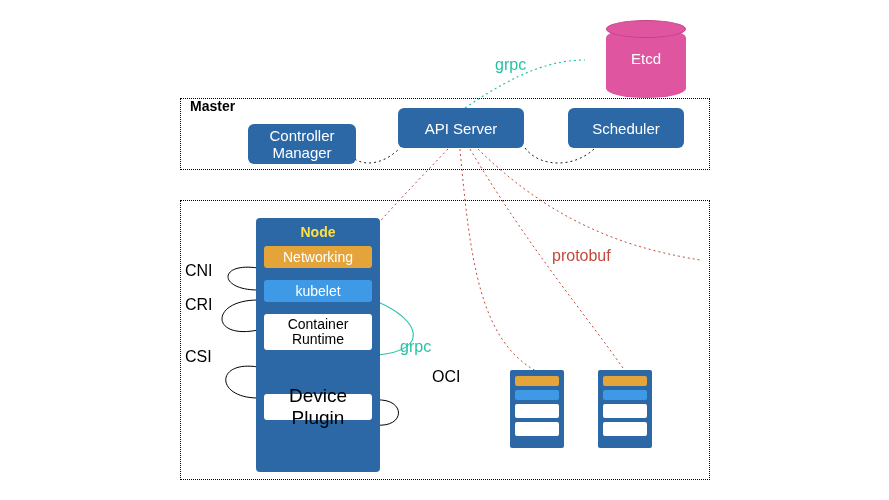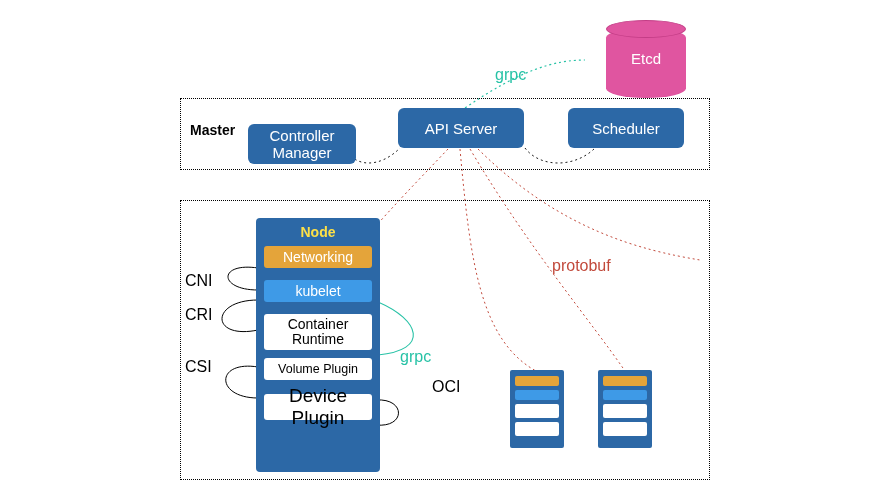--- a/index.html
+++ b/index.html
@@ -96,21 +96,20 @@
     position: absolute;
     color: #fff;
     width: 80px;
     text-align: center;
     top: 30px;
     font-size: 15px;
   }
   .txt {
     position: absolute;
     font-size: 16px;
-    margin-top: 10px;
   }
   .teal { color: #27c2a6; }
   .darkred { color: #c24a3c; }
   svg.overlay {
     position: absolute;
     left: 0; top: 0;
     width: 889px;
     height: 500px;
     pointer-events: none;
   }
@@ -172,36 +171,35 @@
 
 <div class="etcd-cyl box" style="left:585px; top:20px; width:82px; height:80px;">
   <div class="etcd-body"></div>
   <div class="etcd-top"></div>
   <div class="etcd-text">Etcd</div>
 </div>
 
 <div class="txt teal" style="left:495px; top:56px;">grpc</div>
 
 <div class="box dotted-frame" style="left:180px; top:98px; width:530px; height:72px;"></div>
-<div class="master-label" style="left:190px; top:122px; font-size:14px;">Master</div>
+<div class="master-label" style="left:190px; top:98px; font-size:14px;">Master</div>
 
 <div class="box blue-btn" style="left:248px; top:108px; width:108px; height:40px; white-space:pre; line-height:1.15;margin-top:16px;">Controller
 Manager</div>
 <div class="box blue-btn" style="left:398px; top:108px; width:126px; height:40px;">API Server</div>
 <div class="box blue-btn" style="left:568px; top:108px; width:116px; height:40px;">Scheduler</div>
 
 <div class="box dotted-frame" style="left:180px; top:200px; width:530px; height:280px;"></div>
 
 <div class="box" style="left:256px; top:218px; width:124px; height:254px; background:#2c68a6; border-radius:4px;">
   <div class="node-title" style="top:6px; font-size:14px;">Node</div>
   <div class="box node-networking" style="left:8px; top:28px; width:108px; height:22px;">Networking</div>
   <div class="box node-kubelet" style="left:8px; top:62px; width:108px; height:22px;">kubelet</div>
   <div class="box white-box" style="left:8px; top:96px; width:108px; height:36px; white-space:pre; line-height:1.1;">Container
 Runtime</div>
-  <div class="box white-box" style="left:8px; top:140px; width:108px; height:22px; font-size:12.5px;">Volume Plugin</div>
   <div class="box white-box" style="left:8px; top:176px; width:108px; height:26px; font-size:19px;">Device Plugin</div>
 </div>
 
 <div class="txt" style="left:185px; top:262px; font-weight:500;">CNI</div>
 <div class="txt" style="left:185px; top:296px; font-weight:500;">CRI</div>
 <div class="txt" style="left:185px; top:348px; font-weight:500;">CSI</div>
 
 <div class="txt darkred" style="left:552px; top:247px;">protobuf</div>
 <div class="txt teal" style="left:400px; top:338px;">grpc</div>
 <div class="txt" style="left:432px; top:368px; font-weight:500;">OCI</div>

